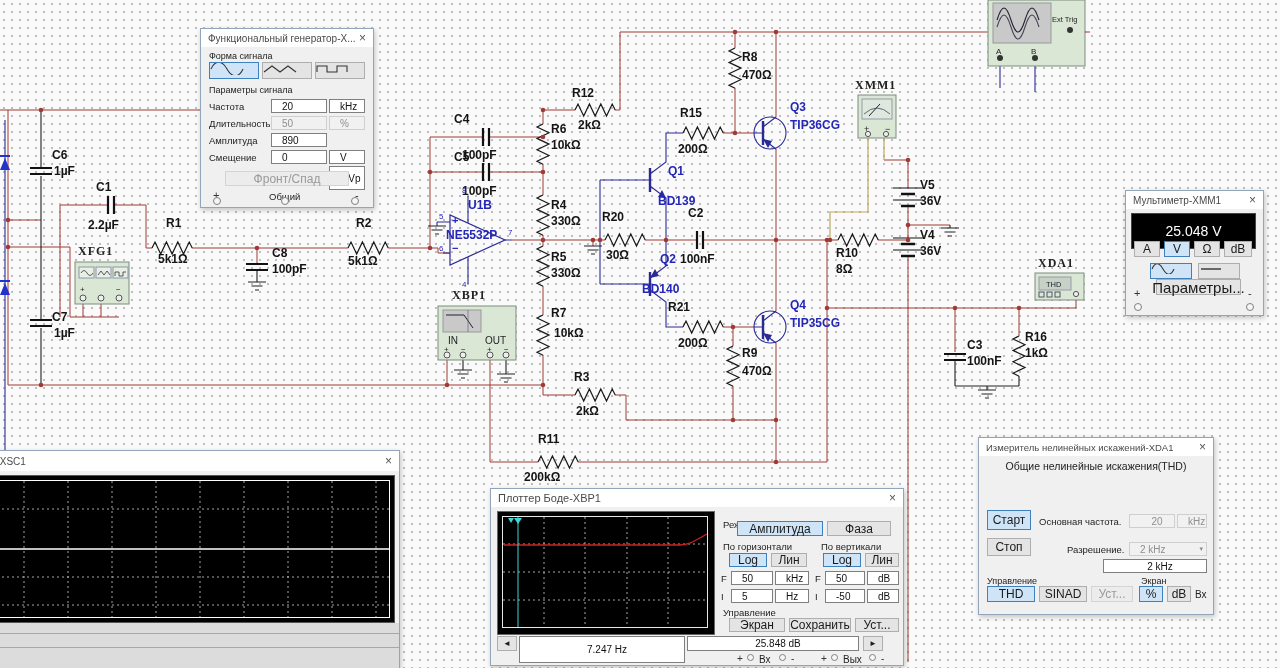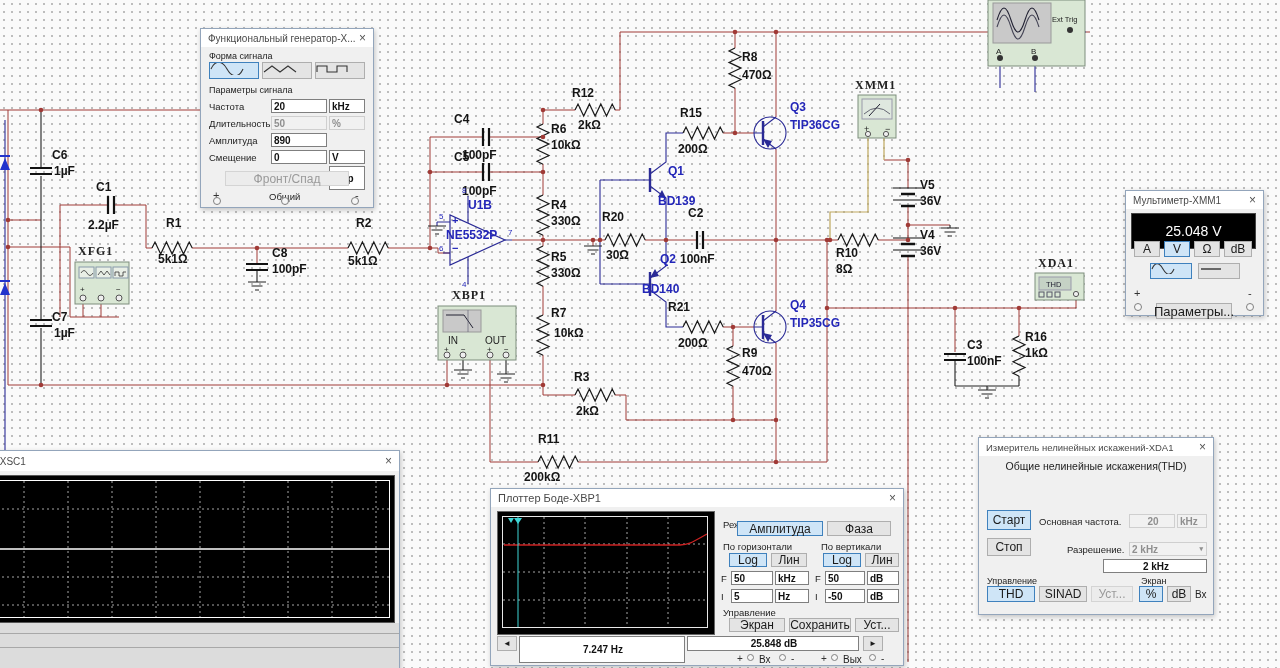--- a/index.html
+++ b/index.html
@@ -18,21 +18,21 @@
   
   .win{position:absolute;background:#f0f0f0;border:1px solid #93a5bb;box-shadow:1px 2px 5px rgba(0,0,0,.22);z-index:10;}
   .tb{position:absolute;left:0;top:0;right:0;height:18px;background:#fff;display:flex;align-items:center;
       padding:0 7px;font-size:10px;color:#4a4a4a;white-space:nowrap;overflow:hidden;}
   .tb .x{margin-left:auto;font-size:12px;color:#555;line-height:1;cursor:default;}
   .btn{position:absolute;display:flex;align-items:center;justify-content:center;background:#e4e4e4;
        border:1px solid #aeaeae;font-size:12px;color:#1b1b1b;box-sizing:border-box;}
   .btn.sel{background:#cfe5f7;border:1px solid #3f81bd;}
   .btn.dis{background:#ececec;border:1px solid #d4d4d4;color:#9a9a9a;}
   .fld{position:absolute;background:#fff;border:1px solid #7f7f7f;font-size:10px;color:#111;
-       display:flex;align-items:center;padding-left:2px;box-sizing:border-box;font-weight:bold;}
+       display:flex;align-items:center;padding-left:10px;box-sizing:border-box;}
   .fld.dis{background:#f1f1f1;border:1px solid #cfcfcf;color:#8f8f8f;}
   .lab{position:absolute;font-size:9.5px;color:#222;white-space:nowrap;}
   .disp{position:absolute;background:#000;color:#fff;display:flex;align-items:center;justify-content:center;
         font-size:14px;border:1px solid #444;box-sizing:border-box;}
   .term{position:absolute;width:8px;height:8px;border:1px solid #808080;border-radius:50%;background:#f6f6f6;box-sizing:border-box;}
   .pm{position:absolute;font-size:11px;color:#333;}
   #watermark{position:absolute;left:552px;top:538px;z-index:40;pointer-events:none;
      font:800 96px "Liberation Sans",sans-serif;letter-spacing:5px;
      color:rgba(118,160,210,0.55);text-shadow:4px 5px 0 rgba(62,102,158,0.5);}
   .wavesvg{display:block;}
@@ -380,21 +380,21 @@
       <svg class="wavesvg" width="24" height="10" viewBox="0 0 24 10">
           <path d="M1,5 C4,-2 8,-2 12,5 S20,12 23,5" fill="none" stroke="#333" stroke-width="1.1"></path>
         </svg>
     </div>
     <div class="btn" style="left:72px;top:72px;width:42px;height:16px;">
       <svg class="wavesvg" width="24" height="10" viewBox="0 0 24 10">
           <path d="M2,5 H22" fill="none" stroke="#333" stroke-width="1.4"></path>
         </svg>
     </div>
     <div class="pm" style="left:8px;top:96px;">+</div>
-    <div class="btn" style="left:30px;top:112px;width:76px;height:16px;font-size:13px;">Параметры...</div>
+    <div class="btn" style="left:30px;top:88px;width:85px;height:16px;font-size:15px;">Параметры...</div>
     <div class="pm" style="left:122px;top:96px;">-</div>
     <div class="term" style="left:8px;top:112px;"></div>
     <div class="term" style="left:120px;top:112px;"></div>
   </div>
 
   <div class="win" style="left:-76px;top:450px;width:474px;height:218px;">
     <div class="tb" style="height:20px;">
       <span>Осциллограф-XSC1</span>
       <span class="x">×</span>
     </div>

